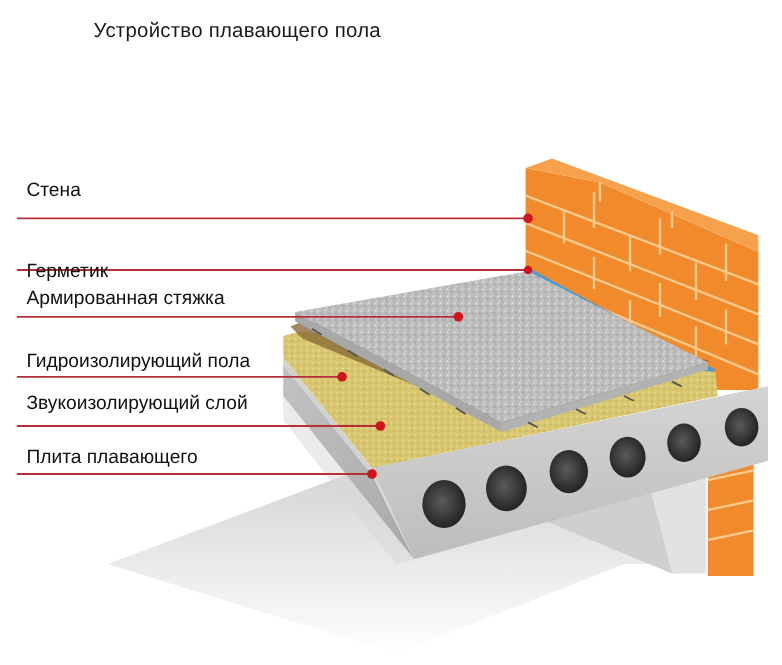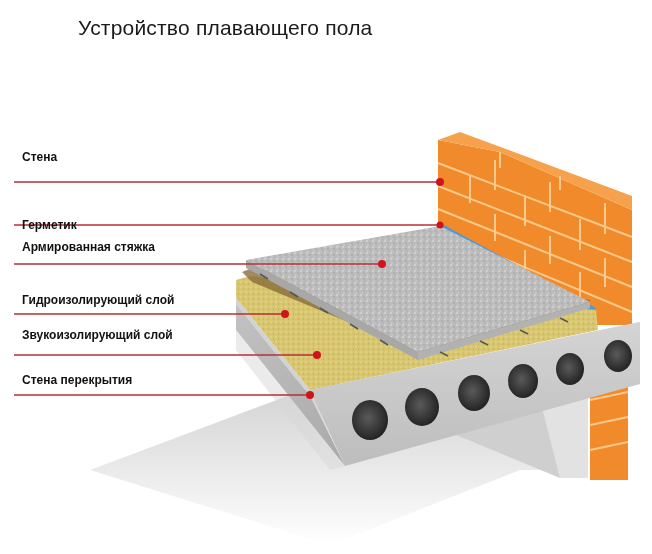--- a/index.html
+++ b/index.html
@@ -1,18 +1,18 @@
 <!DOCTYPE html>
 <html><head>
 <meta charset="utf-8">
 <style>
   html, body { margin:0; padding:0; background:#ffffff; }
   body { width:652px; height:554px; position:relative; overflow:hidden; font-family:"Liberation Sans", sans-serif; }
-  .title { position:absolute; left:78px; top:16px; font-size:21px; color:#1a1a1a; letter-spacing:0.2px; }
-  .label { position:absolute; left:22px; font-size:12px; color:#111; white-space:nowrap;font-weight:bold; }
+  .title { position:absolute; left:78px; top:16px; font-size:17px; color:#1a1a1a; letter-spacing:0.2px; }
+  .label { position:absolute; left:22px; font-size:16px; color:#111; white-space:nowrap; }
   svg.art { position:absolute; left:0; top:0; }
 </style>
 </head>
 <body>
 
 <div class="title">Устройство плавающего пола</div>
 
 <svg class="art" width="652" height="554" viewBox="0 0 652 554">
   <defs>
     <linearGradient id="slabFront" x1="0" y1="0" x2="0" y2="1">
@@ -131,15 +131,15 @@
     <circle cx="382" cy="264" r="4"></circle>
     <circle cx="285" cy="314" r="4"></circle>
     <circle cx="317" cy="355" r="4"></circle>
     <circle cx="310" cy="395" r="4"></circle>
   </g>
 </svg>
 
 <div class="label" style="top:150px">Стена</div>
 <div class="label" style="top:218px">Герметик</div>
 <div class="label" style="top:240px">Армированная стяжка</div>
-<div class="label" style="top:293px">Гидроизолирующий слой</div>
+<div class="label" style="top:293px">Гидроизолирующий пола</div>
 <div class="label" style="top:328px">Звукоизолирующий слой</div>
-<div class="label" style="top:373px">Стена перекрытия</div>
+<div class="label" style="top:373px">Плита плавающего</div>
 
 </body></html>

